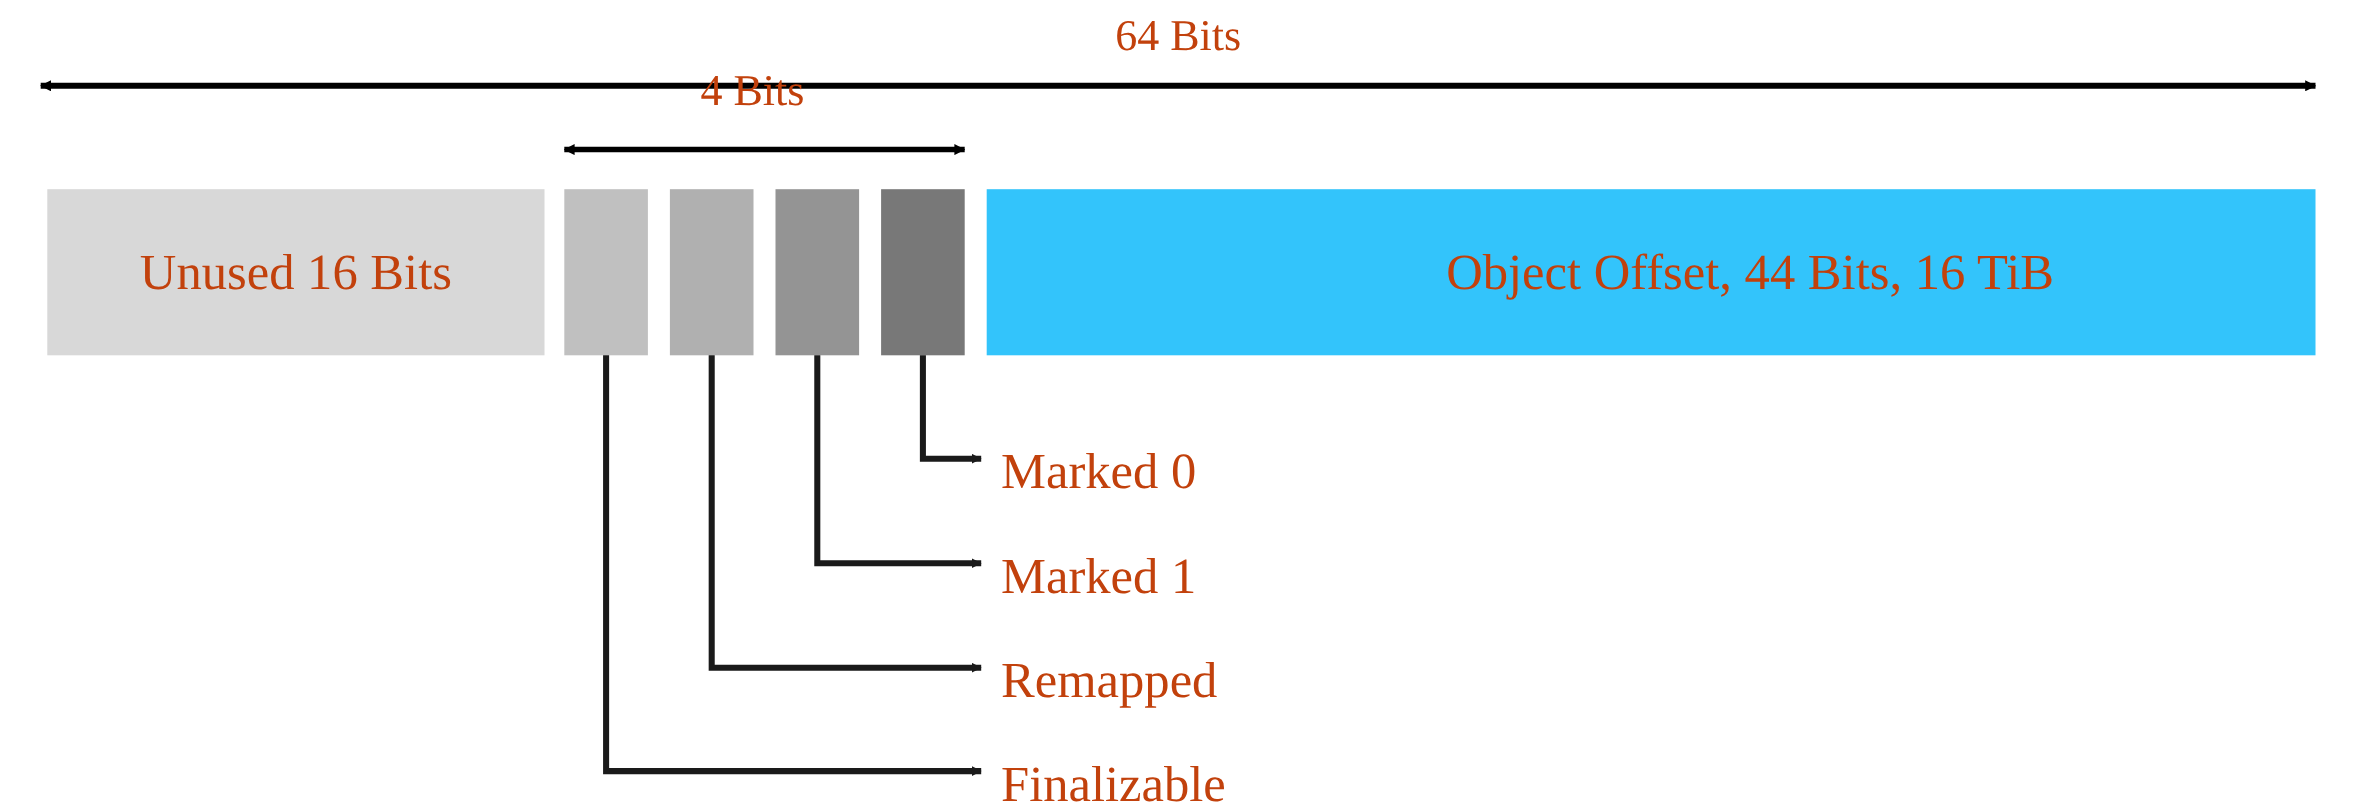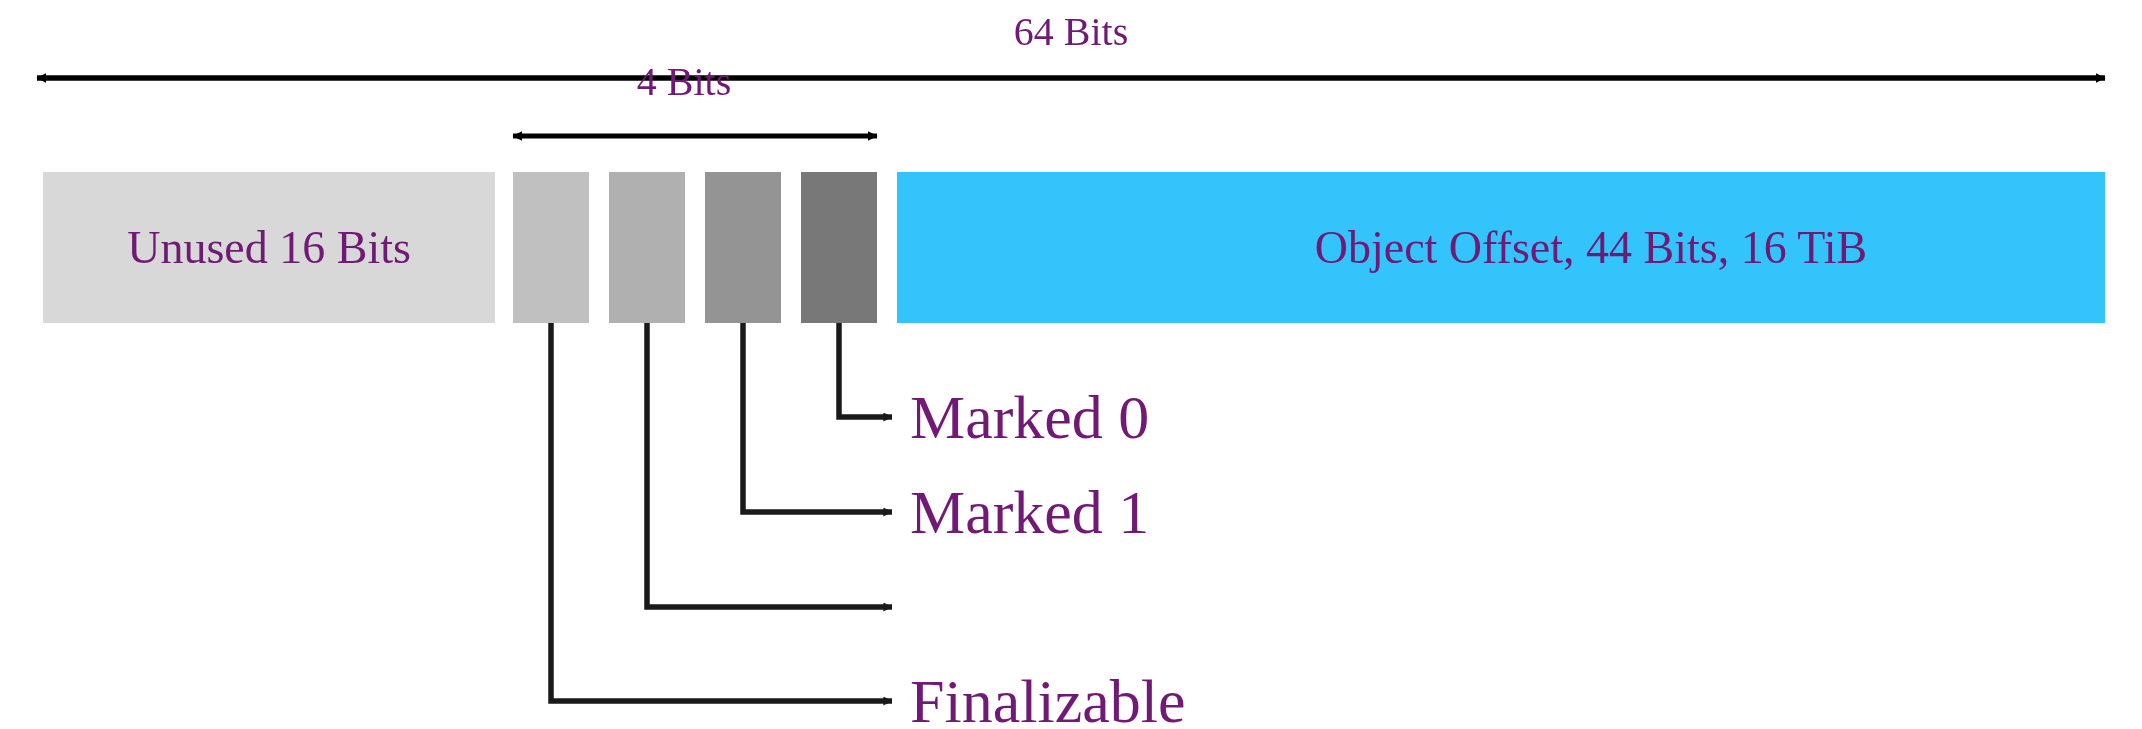--- a/index.html
+++ b/index.html
@@ -18,21 +18,21 @@
   }
   #vec {
     position: absolute;
     left: 0;
     top: 0;
     width: 2142px;
     height: 729px;
   }
   .lbl {
     position: absolute;
-    color: #701a75;
+    color: #c2410c;
     white-space: nowrap;
     line-height: 1;
   }
   
   .dim-caption {
     font-size: 40px;
     text-align: center;
   }
   #cap-64 {
     left: 0;
@@ -61,23 +61,24 @@
     border-radius: 17px;
   }
   #cap-offset {
     left: 897px;
     top: 172px;
     width: 1388px;
     height: 151px;
   }
   
   .leader-label {
-    font-size: 62px;
+    font-size: 46px;
     left: 910px;
     transform: translateY(-50%);
+    margin-top: 12px;
   }
   #leader-0 { top: 417px; }
   #leader-1 { top: 512px; text-align: right; }
   #leader-2 { top: 607px; }
   #leader-3 { top: 701px; }
 </style>
 </head>
 <body>
 
 <div id="stage">
@@ -125,16 +126,17 @@
   <div class="lbl dim-caption" id="cap-4">4 Bits</div>
 
   <div class="lbl field-caption" id="cap-unused">Unused 16 Bits</div>
 
   <div class="lbl field-caption" id="cap-offset">Object Offset, 44 Bits, 16 TiB</div>
 
   <div class="lbl leader-label" id="leader-0">Marked 0</div>
 
   <div class="lbl leader-label" id="leader-1">Marked 1</div>
 
+  <div class="lbl leader-label" id="leader-2">Remapped</div>
 
   <div class="lbl leader-label" id="leader-3">Finalizable</div>
 
 </div>
 
 </body></html>

